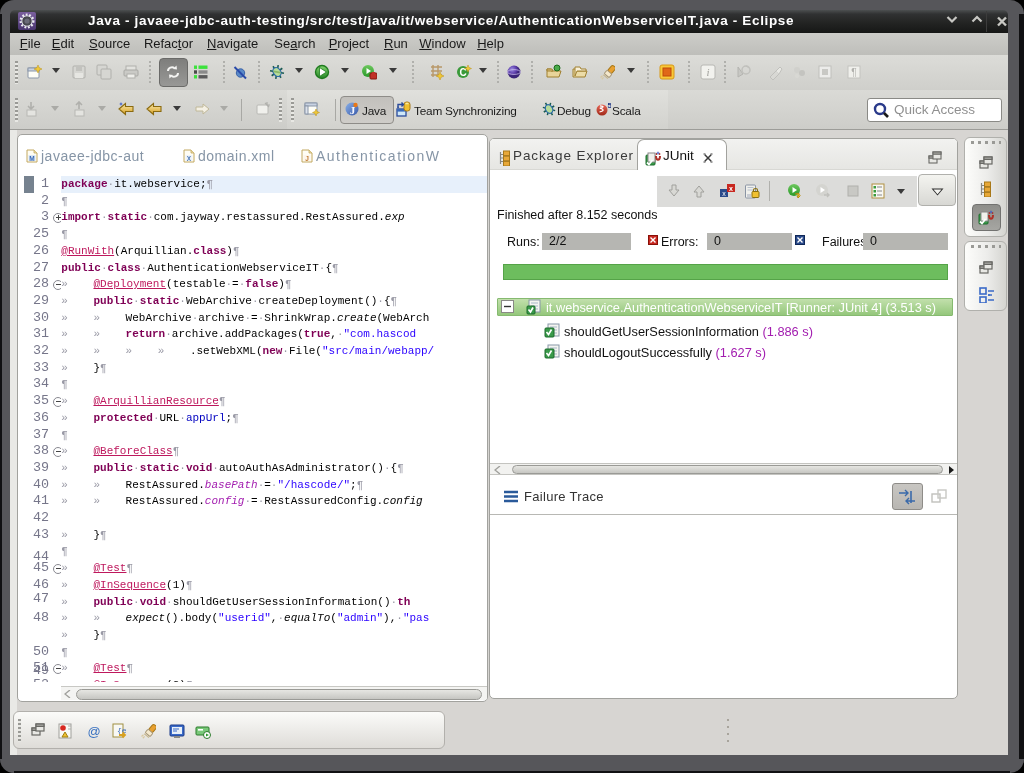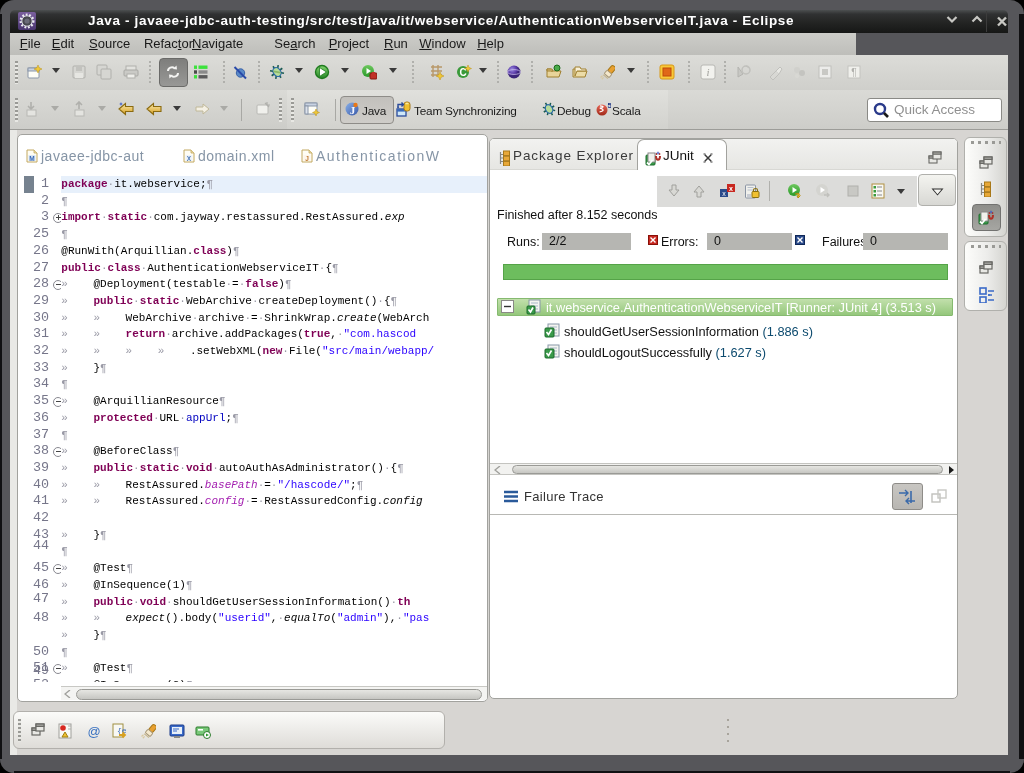--- a/index.html
+++ b/index.html
@@ -8,21 +8,21 @@
   .abs{position:absolute;}
   #win{position:absolute;left:0;top:0;width:1024px;height:773px;
        background:#56565a;border-radius:14px;}
   #titlebar{position:absolute;left:10px;top:10px;width:998px;height:23px;
     border-radius:5px 5px 0 0;
     background:linear-gradient(to bottom,#4c4f50 0%,#303132 18%,#232423 55%,#161716 100%);}
   #titlebar .ttext{position:absolute;left:78px;top:3px;font-size:13.5px;font-weight:bold;
     color:#ffffff;white-space:nowrap;letter-spacing:0.65px;}
   #winicon{position:absolute;left:8px;top:2px;width:18px;height:18px;border-radius:2px;
     background:linear-gradient(to bottom,#7a5f9e,#4a3670);}
-  #menubar{position:absolute;left:10px;top:33px;width:846px;height:22px;
+  #menubar{position:absolute;left:10px;top:33px;width:998px;height:22px;
     background:linear-gradient(to bottom,#cdcdc9,#bebeba);}
   #menubar span{position:absolute;top:3px;font-size:13px;color:#1a1a1a;}
   #menubar u{text-decoration:underline;}
   #tb1{position:absolute;left:10px;top:55px;width:998px;height:35px;
     background:linear-gradient(to bottom,#dcdcd8,#cfcfcb);}
   #tb2{position:absolute;left:10px;top:90px;width:998px;height:40px;
     background:linear-gradient(to bottom,#dadad6,#cdcdc9);
     border-bottom:1px solid #9c9c98;box-sizing:border-box;}
   .vsep{position:absolute;width:2px;background-image:repeating-linear-gradient(to bottom,#b0b0ac 0 2px,transparent 2px 4px);}
   .hnd{position:absolute;width:3px;background-image:repeating-linear-gradient(to bottom,#9a9a96 0 2px,#e8e8e4 2px 4px);}
@@ -39,21 +39,21 @@
   .lnum{position:absolute;right:12px;font-size:13.4px;color:#76768a;font-family:"Liberation Mono",monospace;line-height:16.7px;}
   .fold{position:absolute;left:35px;width:10px;height:10px;border:1px solid #888890;border-radius:50%;
     background:#fff;box-sizing:border-box;}
   .fold:before{content:"";position:absolute;left:1.5px;top:3.5px;width:5px;height:1px;background:#444;}
   .fold.plus:after{content:"";position:absolute;left:3.5px;top:1.5px;width:1px;height:5px;background:#444;}
   #codewrap{position:absolute;left:43px;top:33px;right:0;height:514px;overflow:hidden;}
   .cline{position:absolute;white-space:pre;font-family:"Liberation Mono",monospace;
     font-size:11px;line-height:16.7px;color:#000;}
   .k{color:#7f0055;font-weight:bold;}
   .s{color:#2a00ff;}
-  .a{color:#000000;}
+  .a{color:#be185d;text-decoration:underline;}
   .f{color:#a21caf;font-style:italic;}
   .m{font-style:italic;}
   .w{color:#9a9aa6;}
   .tb{display:inline-block;width:32.16px;color:#9a9aa6;}
   #curline{position:absolute;left:43px;top:41px;right:0;height:16.7px;background:#e7f0fb;}
   #jupanel{position:absolute;left:479px;top:8px;width:469px;height:561px;background:#fff;
     border:1px solid #a2a29e;border-radius:5px;box-sizing:border-box;overflow:hidden;}
   .jhead{position:absolute;left:0;top:0;width:100%;height:30px;
      background:linear-gradient(to bottom,#f2f2f0,#e6e6e3);border-bottom:1px solid #d8d8d4;}
   .jtab{position:absolute;left:147px;top:0px;width:90px;height:31px;background:#ffffff;
@@ -61,21 +61,21 @@
   .jtbar{position:absolute;left:167px;top:37px;width:260px;height:31px;background:#dcdcda;}
   .jmenu{position:absolute;left:428px;top:35px;width:38px;height:32px;
      background:linear-gradient(to bottom,#f4f4f0,#d8d8d4);border:1px solid #b0b0ac;border-radius:4px;box-sizing:border-box;}
   .cntbox{position:absolute;height:17px;background:#b6b6b2;font-size:12.5px;color:#111;}
   .cntbox span{position:absolute;left:7px;top:1px;}
   .jlabel{position:absolute;font-size:12.5px;color:#111;}
   #greenbar{position:absolute;left:13px;top:125px;width:445px;height:16px;background:#6dbd5e;border:1px solid #55a348;box-sizing:border-box;}
   #rootrow{position:absolute;left:7px;top:159px;width:456px;height:18px;
     background:linear-gradient(to bottom,#c2e0ac,#94c77b);border:1px solid #86ba70;border-radius:1px;box-sizing:border-box;}
   .trow{position:absolute;font-size:12.8px;color:#111;white-space:nowrap;}
-  .ttime{color:#0c4a6e;}
+  .ttime{color:#a21caf;}
   .jscroll{position:absolute;left:0px;top:324px;width:467px;height:12px;background:#f2f2f0;
     border-top:1px solid #c4c4c0;border-bottom:1px solid #c4c4c0;box-sizing:border-box;}
   .thumb{position:absolute;background:linear-gradient(to bottom,#e6e6e2,#c6c6c2);border:1px solid #9a9a96;border-radius:6px;box-sizing:border-box;}
   .ftsep{position:absolute;left:0;top:375px;width:467px;height:1px;background:#b8b8b4;}
   .stack{position:absolute;width:43px;background:linear-gradient(to right,#fdfdfb 0%,#ececea 55%,#d4d4d0 100%);
     border:1px solid #b0b0ac;border-radius:6px;box-sizing:border-box;}
   #btoolbar{position:absolute;left:3px;top:581px;width:432px;height:38px;
     background:linear-gradient(to bottom,#fbfbf9,#dedcd8);
     border:1px solid #b2b0ac;border-radius:6px;box-sizing:border-box;}
   .pbtn{position:absolute;font-size:11.8px;color:#1a1a1a;white-space:nowrap;letter-spacing:-0.2px;}
@@ -102,21 +102,21 @@
     <div class="abs" style="left:976px;top:1px;width:1px;height:21px;background:#3c3c3c;"></div>
     <svg class="abs" style="left:986px;top:5px;" width="12" height="12">
         <path d="M2 2.5 L10 10.5 M10 2.5 L2 10.5" stroke="#c8c8c4" stroke-width="2.4" fill="none"></path>
       </svg>
   </div>
   <div id="menubar">
     <span style="left:9.7px;"><u>F</u>ile</span>
     <span style="left:41.8px;"><u>E</u>dit</span>
     <span style="left:79px;"><u>S</u>ource</span>
     <span style="left:133.9px;">Refac<u>t</u>or</span>
-    <span style="left:182px;"><u>N</u>avigate</span>
+    <span style="left:197px;"><u>N</u>avigate</span>
     <span style="left:264.3px;">Se<u>a</u>rch</span>
     <span style="left:318.7px;"><u>P</u>roject</span>
     <span style="left:374px;"><u>R</u>un</span>
     <span style="left:409.3px;"><u>W</u>indow</span>
     <span style="left:467.2px;"><u>H</u>elp</span>
   </div>
 <div id="tb1">
       <div class="hnd" style="left:5px;top:6px;height:23px;"></div>
       <div class="ic" style="left:17px;top:9px;width:16px;height:16px;"><svg width="16" height="16" viewBox="0 0 16 16">
           <rect x="1" y="4" width="11" height="10" rx="1" fill="#fdfdf6" stroke="#8a96a8"></rect>
@@ -415,21 +415,21 @@
 <div class="lnum" style="top:208.4px;">34</div>
 <div class="lnum" style="top:225.1px;">35</div>
 <div class="lnum" style="top:241.8px;">36</div>
 <div class="lnum" style="top:258.5px;">37</div>
 <div class="lnum" style="top:275.2px;">38</div>
 <div class="lnum" style="top:291.9px;">39</div>
 <div class="lnum" style="top:308.6px;">40</div>
 <div class="lnum" style="top:325.3px;">41</div>
 <div class="lnum" style="top:342.0px;">42</div>
 <div class="lnum" style="top:358.7px;">43</div>
-<div class="lnum" style="top:370px;">44</div>
+<div class="lnum" style="top:381px;">44</div>
 <div class="lnum" style="top:392.1px;">45</div>
 <div class="lnum" style="top:408.8px;">46</div>
 <div class="lnum" style="top:423px;">47</div>
 <div class="lnum" style="top:442.2px;">48</div>
 <div class="lnum" style="top:458.9px;margin-top:36px;">49</div>
 <div class="lnum" style="top:475.6px;">50</div>
 <div class="lnum" style="top:492.3px;">51</div>
 <div class="lnum" style="top:509.0px;">52</div>
           <div class="fold plus" style="top:44.9px;"></div>
 <div class="fold minus" style="top:111.7px;"></div>

